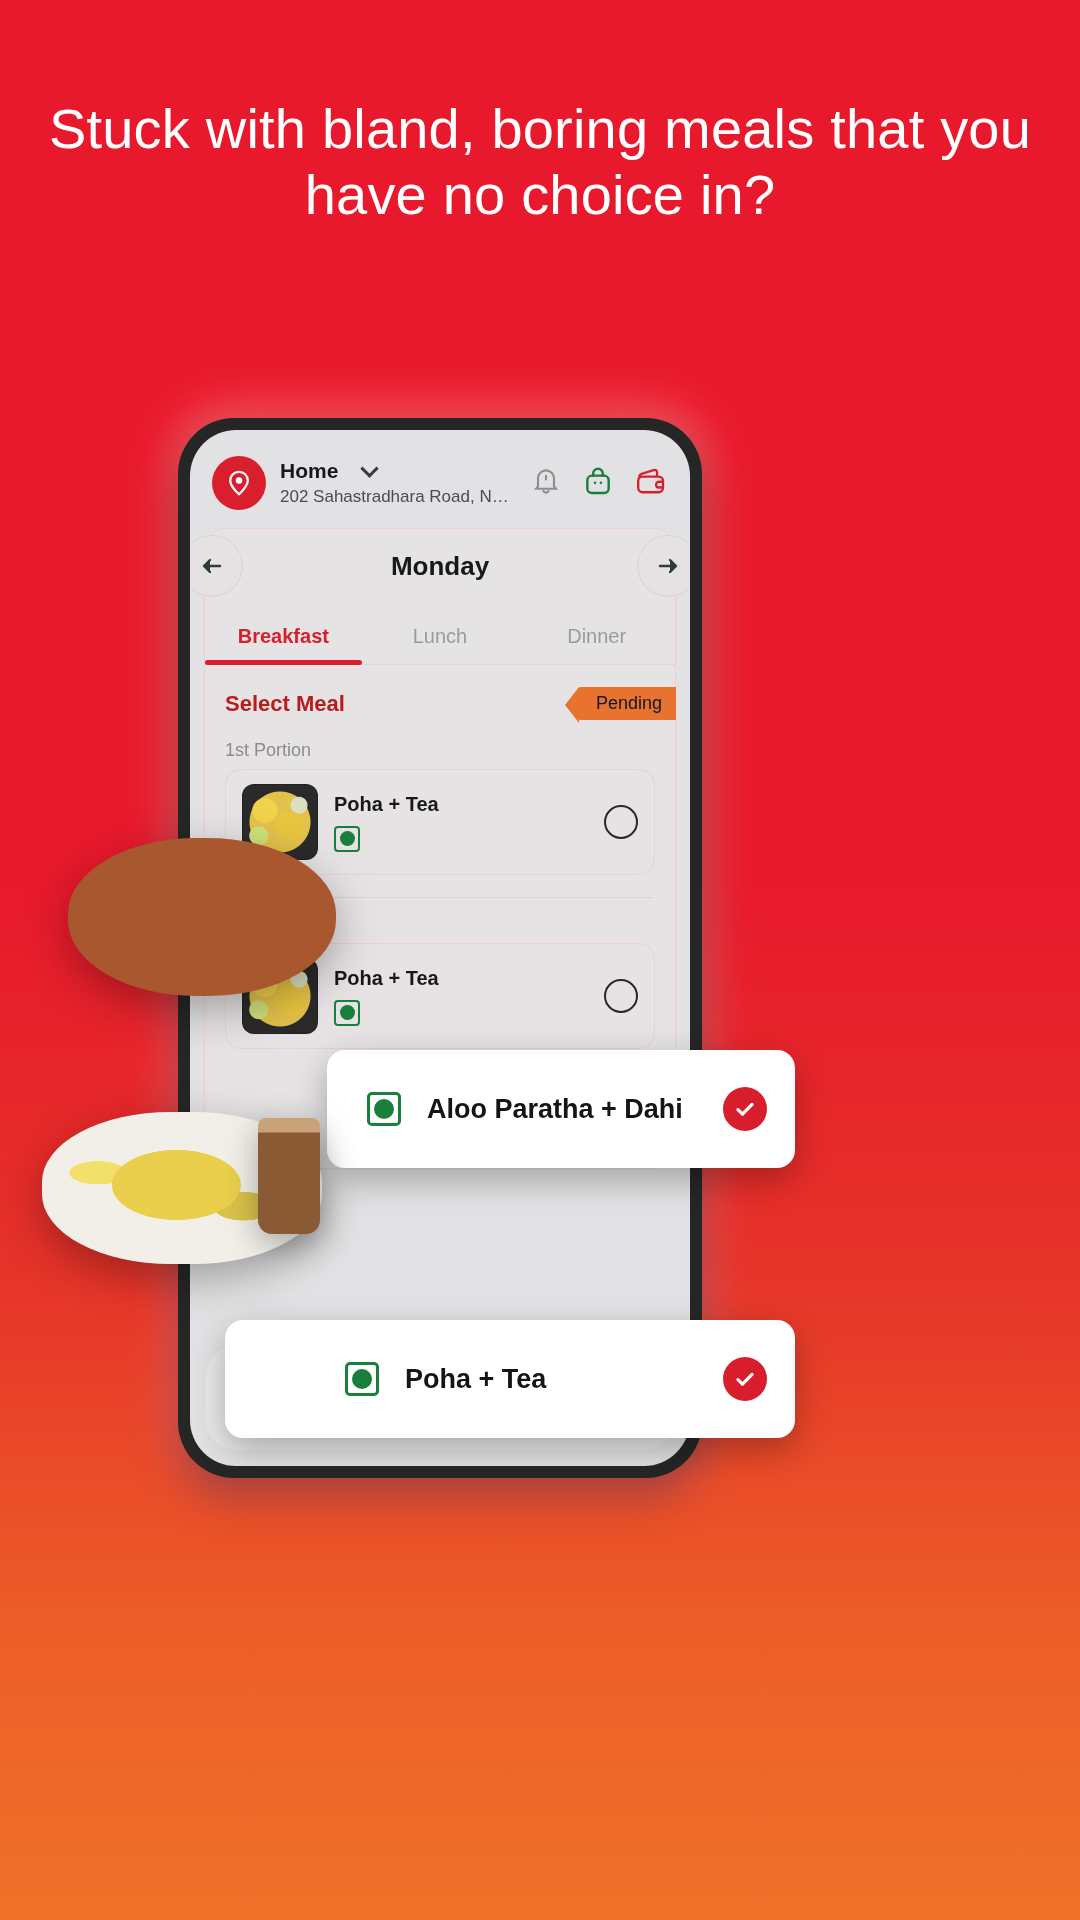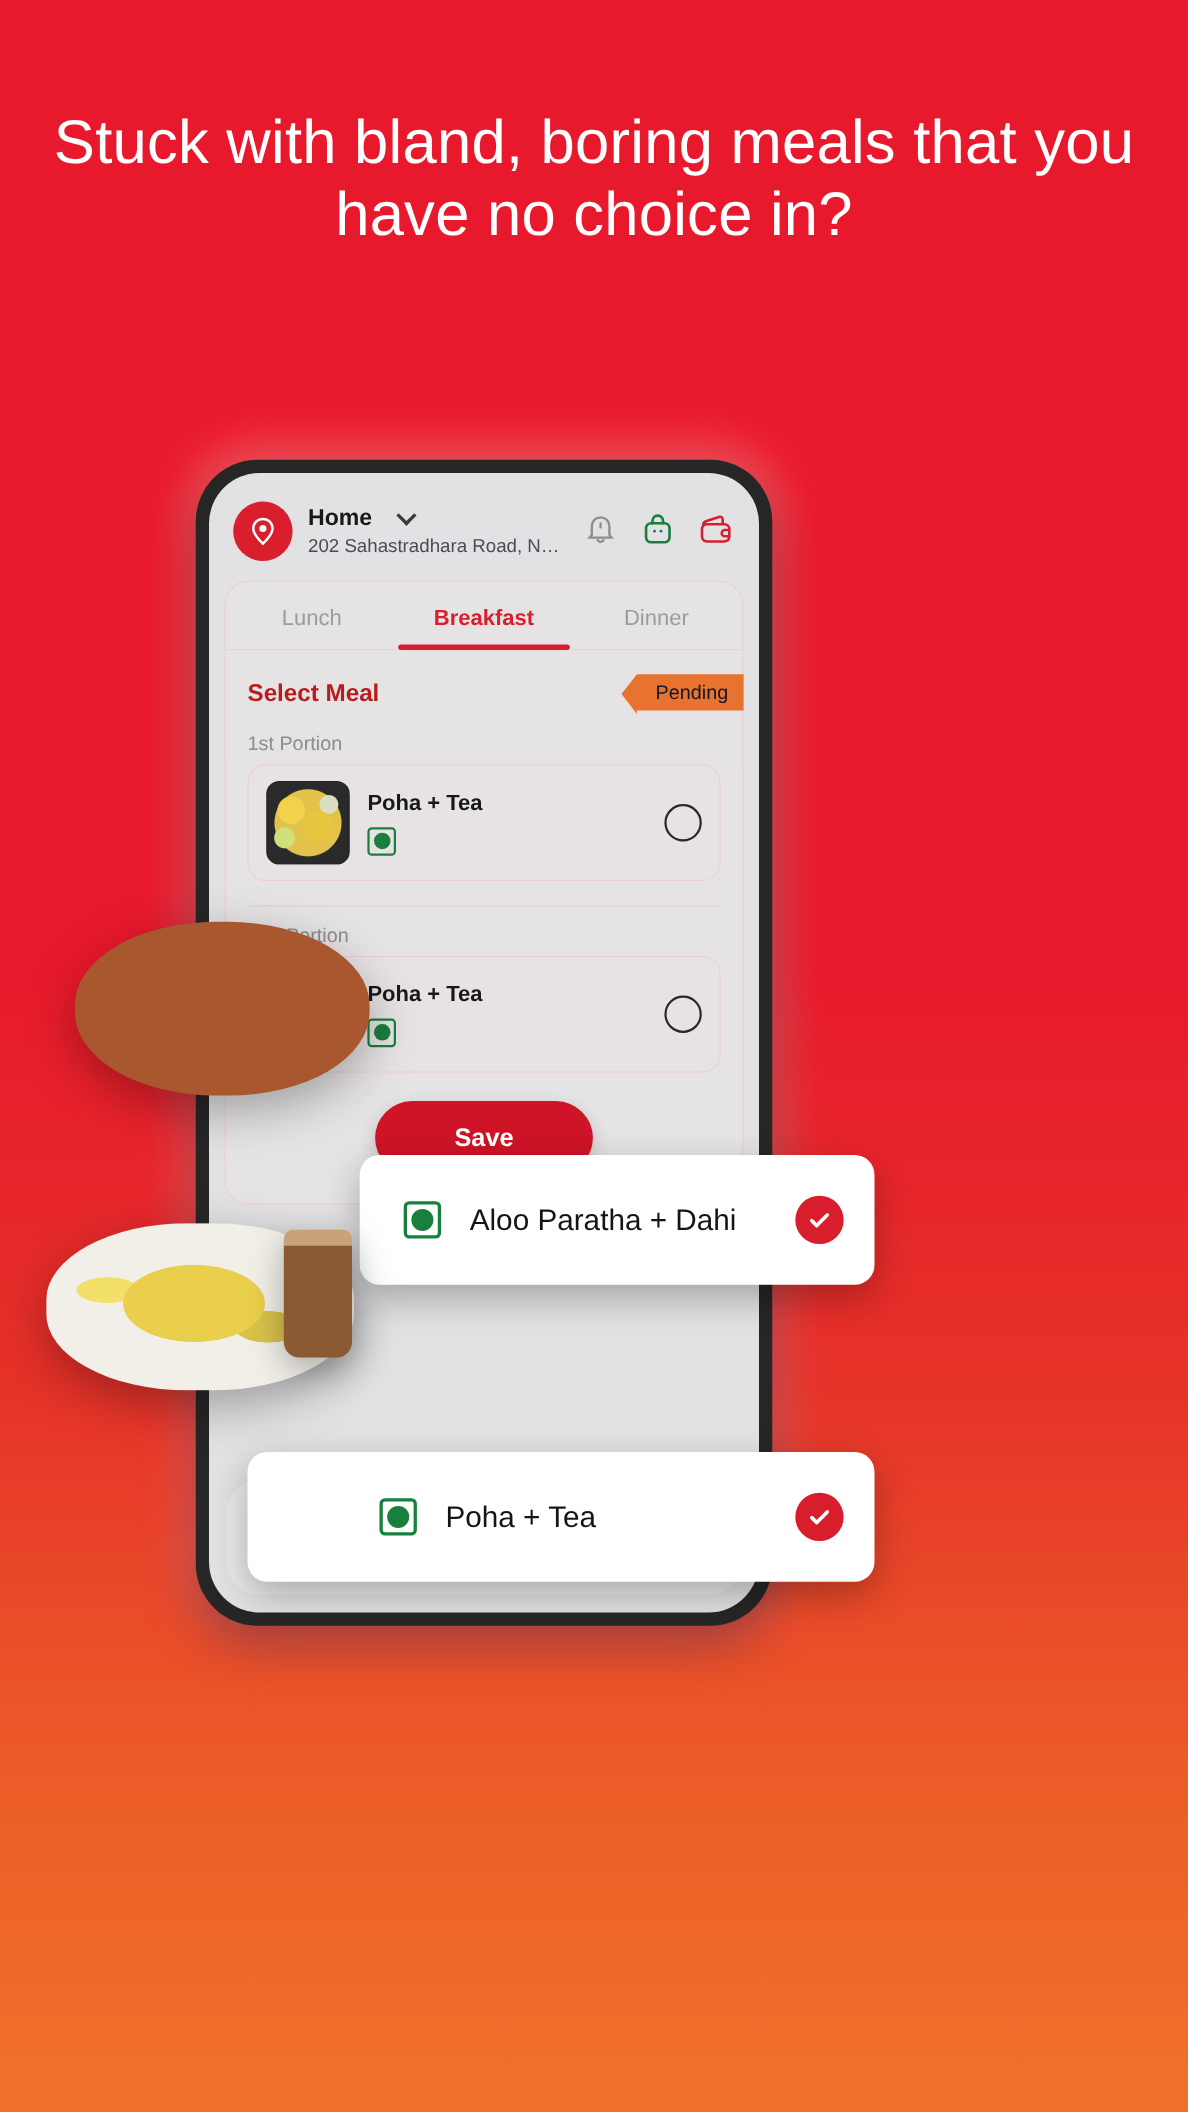--- a/index.html
+++ b/index.html
@@ -216,21 +216,21 @@
     left: 225px; top: 1320px; width: 570px; height: 118px;
     padding-left: 120px; padding-right: 28px; gap: 26px;
   }
   .float-veg {
     width: 34px; height: 34px;
     border: 3px solid #17803d; border-radius: 5px;
     display: flex; align-items: center; justify-content: center;
     flex: 0 0 auto;
   }
   .float-veg > i { width: 20px; height: 20px; border-radius: 50%; background: #1a7f3c; display: block; }
-  .float-name { flex: 1 1 auto; font-size: 27px; font-weight: 400; color: #141517; }
+  .float-name { flex: 1 1 auto; font-size: 27px; font-weight: 700; color: #141517; }
   .check-badge {
     width: 44px; height: 44px; border-radius: 50%;
     background: #D81E2C; flex: 0 0 auto;
     display: flex; align-items: center; justify-content: center;
   }
 
   
   .food {
     position: absolute;
     border-radius: 50%;
@@ -307,24 +307,39 @@
           <svg width="34" height="32" viewBox="0 0 26 24" fill="none" stroke="#D91F2D" stroke-width="1.8" stroke-linejoin="round">
             <path d="M4 9.4c0-1.6 1-2.6 2.4-3L15 3.6c1.5-.5 2.6.3 2.6 1.7V9"></path>
             <rect x="3.2" y="8.6" width="19" height="12" rx="3.4"></rect>
             <path d="M22.2 12.6h-3.1a2.2 2.2 0 0 0 0 4.4h3.1"></path>
           </svg>
         </span>
       </div>
     </div>
 
     <div class="panel">
+      <div class="day-row">
+        <div class="arrow-btn left">
+          <svg width="30" height="20" viewBox="0 0 30 20" fill="none" stroke="#2c3b3c" stroke-width="2.4" stroke-linecap="round" stroke-linejoin="round">
+            <path d="M23 10H8"></path>
+              <path d="M13 4 7 10l6 6" fill="#2c3b3c"></path>
+          </svg>
+        </div>
+        <span class="day-name">Monday</span>
+        <div class="arrow-btn right">
+          <svg width="30" height="20" viewBox="0 0 30 20" fill="none" stroke="#2c3b3c" stroke-width="2.4" stroke-linecap="round" stroke-linejoin="round">
+            <path d="M7 10h15"></path>
+              <path d="M17 4l6 6-6 6" fill="#2c3b3c"></path>
+          </svg>
+        </div>
+      </div>
 
       <div class="tabs">
+        <div class="tab active">Breakfast</div>
         <div class="tab">Lunch</div>
-        <div class="tab active">Breakfast</div>
         <div class="tab">Dinner</div>
       </div>
 
       <div class="select-row">
         <span class="select-title">Select Meal</span>
         <span class="pending">Pending</span>
       </div>
 
       <div class="portion-label">1st Portion</div>
       <div class="meal-card">

